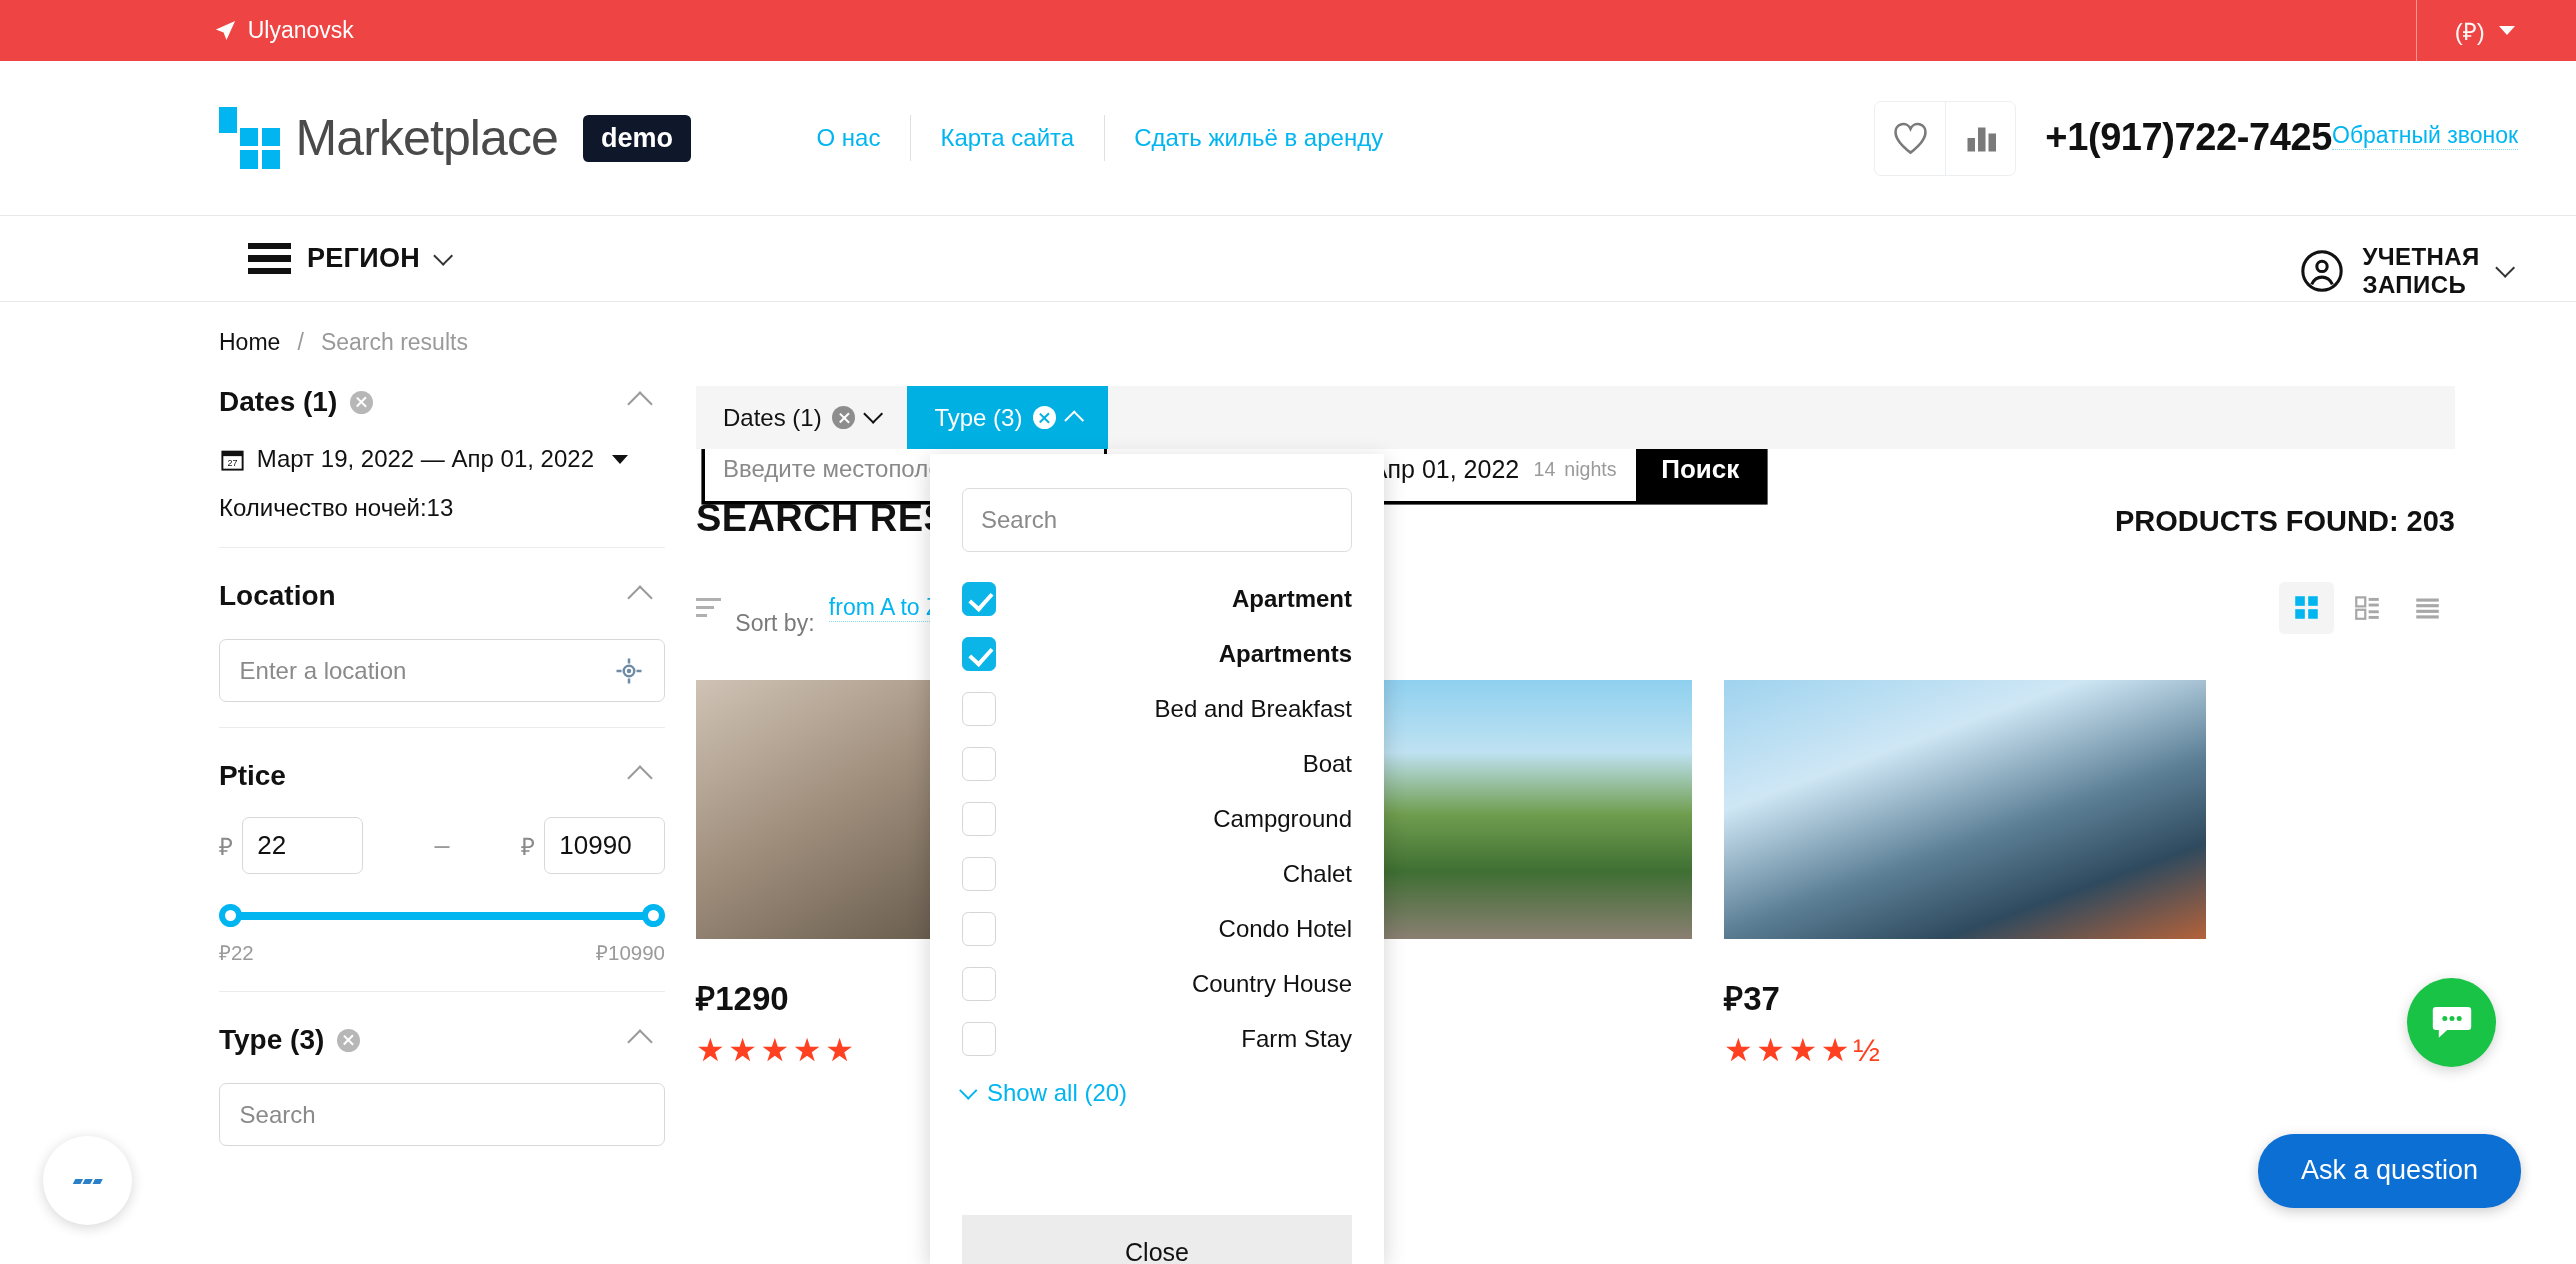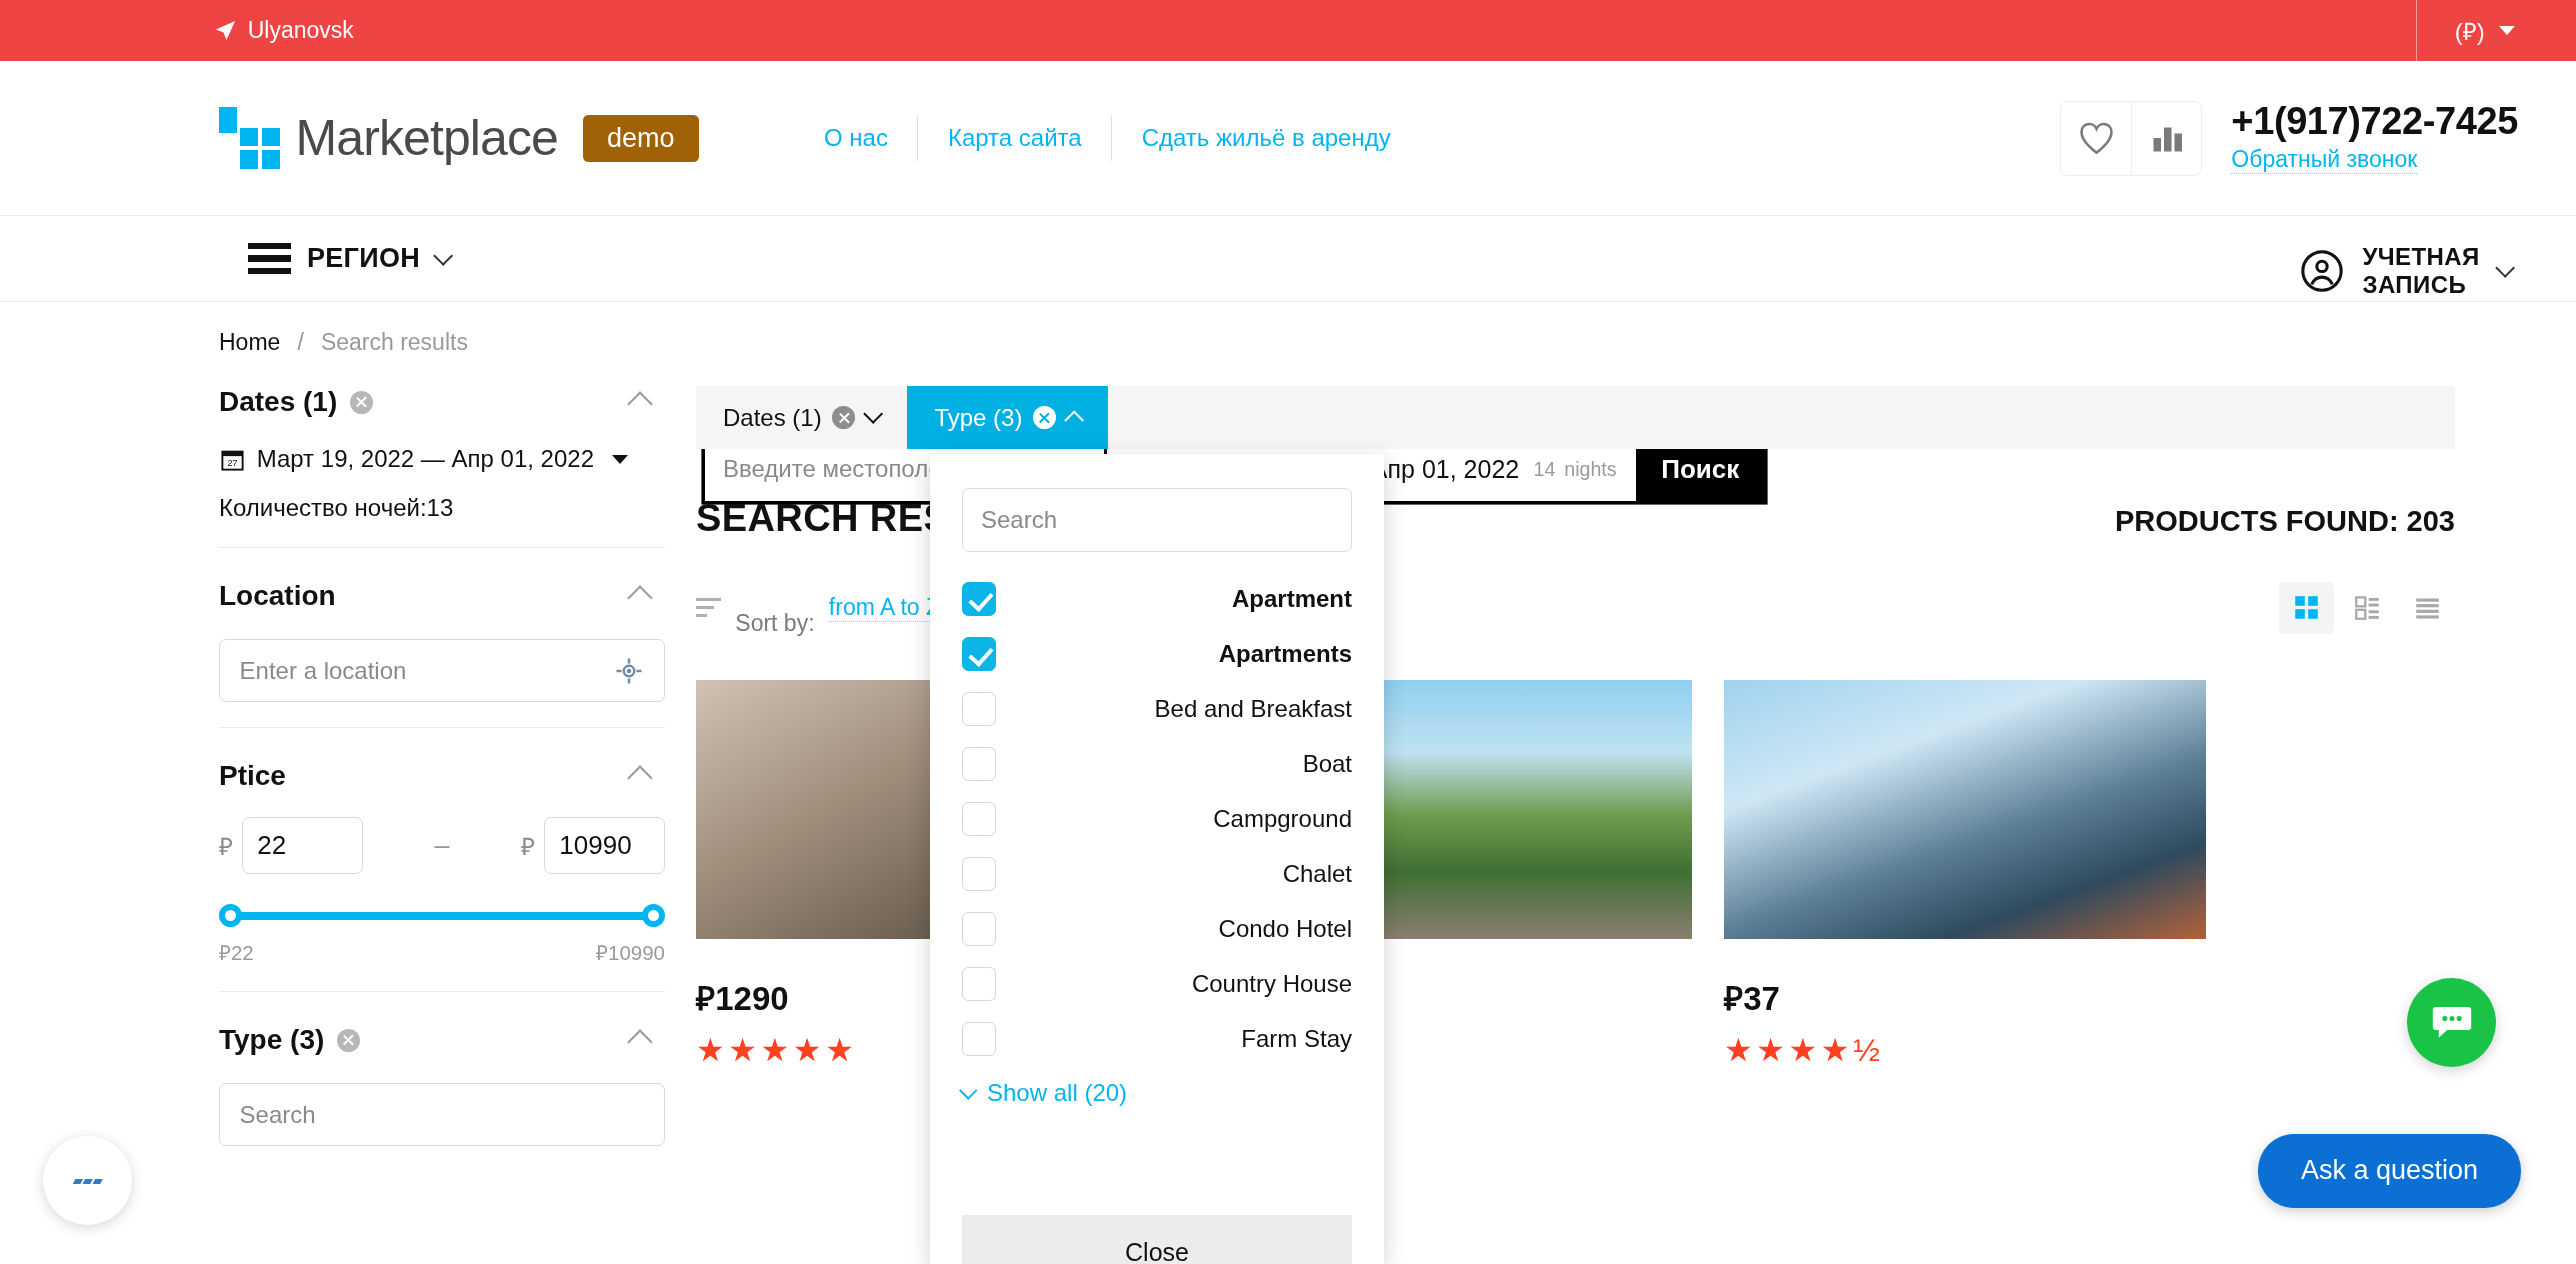--- a/index.html
+++ b/index.html
@@ -39,38 +39,38 @@
   .logo-wrap { margin-left: 219px; display: flex; align-items: center; gap: 12.5px; }
   .logo-mark { position: relative; width: 64px; height: 63px; }
   .logo-mark i { position: absolute; background: #00b5f0; display: block; }
   .lm1 { left: 0;  top: 0;  width: 18px; height: 26px; }
   .lm2 { left: 21.4px; top: 21.4px; width: 18px; height: 18px; }
   .lm3 { left: 43px; top: 21.4px; width: 18px; height: 18px; }
   .lm4 { left: 21.4px; top: 43px; width: 18px; height: 19.6px; }
   .lm5 { left: 43px; top: 43px; width: 18px; height: 19.6px; }
   .logo-text { font-size: 50px; color: #4a4a4a; font-weight: 400; letter-spacing: -0.9px; }
   .logo-badge {
-    background: #a16207; color: #fff; font-size: 27px; font-weight: 400;
-    padding: 8px 24px; border-radius: 5.4px; margin-left: 12.5px;
+    background: #0f172a; color: #fff; font-size: 27px; font-weight: 700;
+    padding: 8px 18px; border-radius: 5.4px; margin-left: 12.5px;
   }
   .nav { display: flex; align-items: center; margin-left: 96px; }
   .nav a {
     color: #00b5f0; font-size: 24px; text-decoration: none; padding: 0 29.5px;
     border-left: 0.9px solid #e0e0e0; line-height: 46px;
   }
   .nav a:first-child { border-left: none; }
   .header-right {
     position: absolute; right: 58px; display: flex; align-items: center; gap: 29px;
   }
   .icon-group { display: flex; border: 0.9px solid #eceff1; border-radius: 7.1px; }
   .icon-btn {
     width: 70px; height: 73px; display: flex; align-items: center; justify-content: center;
   }
   .icon-btn + .icon-btn { border-left: 0.9px solid #eceff1; }
-  .phone-block { display: flex; flex-direction: column; }
+  .phone-block { display: flex; flex-direction: row; }
   .phone-num { font-size: 38px; font-weight: 700; color: #111; line-height: 1.05; letter-spacing: -0.4px; }
   .phone-cb {
     color: #00b5f0; font-size: 23px; border-bottom: 1.8px dotted #7fd9f7;
     align-self: flex-start; margin-top: 3.6px;
   }
 
   
   .searchrow {
     height: 86px; display: flex; align-items: center;
     border-bottom: 0.9px solid #e8e8e8; position: relative;

